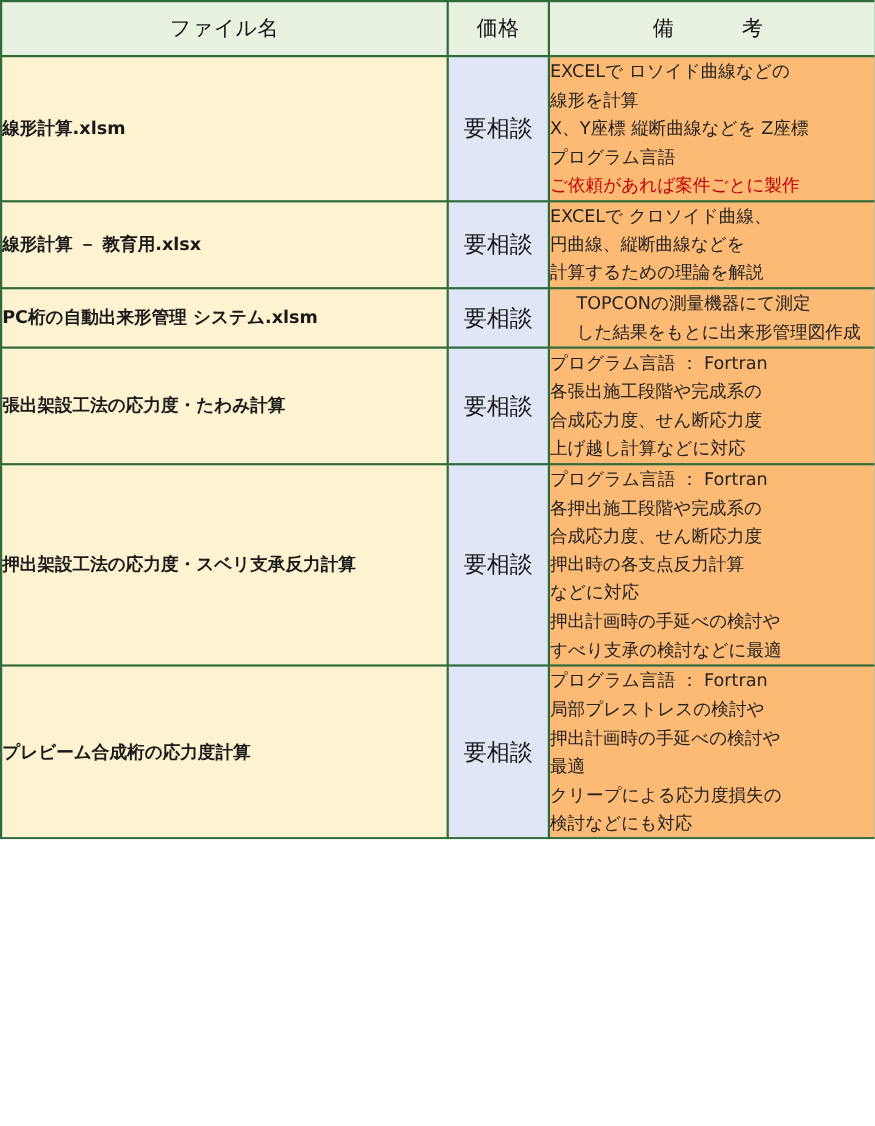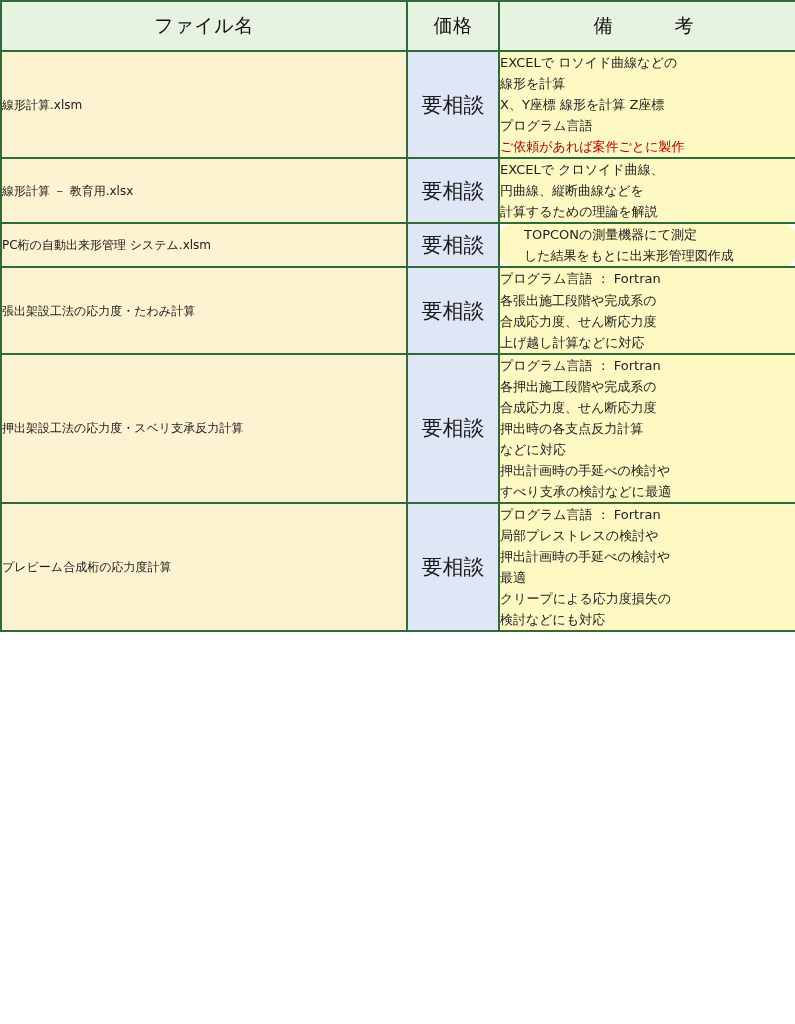--- a/index.html
+++ b/index.html
@@ -40,49 +40,48 @@
   }
   .hdr-note {
     letter-spacing: 8px;
     padding-left: 8px;
     text-align: center;
   }
 
   
   td.name {
     background: #fdf3d0;
-    font-weight: normal;
-    font-size: 12px;
+    font-weight: bold;
+    font-size: 16px;
     color: #1a1a1a;
     padding: 10px 0 10px 22px;
     line-height: 1.5;
   }
   td.price {
     background: #dfe6f6;
     text-align: center;
     font-size: 21px;
     color: #1a1a1a;
   }
   td.note {
-    background: #fef9c3;
-    font-size: 13px;
+    background: #fdba74;
+    font-size: 16px;
     color: #222222;
     padding: 12px 10px 12px 14px;
     line-height: 1.62;
   }
   td.note .ln {
     white-space: nowrap;
   }
   td.note .ln.red {
     color: #c00000;
     font-weight: normal;
   }
   td.note.indent-note {
     padding-left: 24px;
-    border-radius: 15px;
   }
 </style>
 </head>
 <body>
 
 <table class="price-table">
   <colgroup>
     <col class="c-name">
     <col class="c-price">
     <col class="c-note">
@@ -94,21 +93,21 @@
       <th class="hdr hdr-note">備　　考</th>
     </tr>
   </thead>
   <tbody>
       <tr>
         <td class="name">線形計算.xlsm</td>
         <td class="price">要相談</td>
         <td class="note">
           <div class="ln">EXCELで ロソイド曲線などの</div>
           <div class="ln">線形を計算</div>
-          <div class="ln">X、Y座標 線形を計算 Z座標</div>
+          <div class="ln">X、Y座標 縦断曲線などを Z座標</div>
           <div class="ln">プログラム言語</div>
           <div class="ln red">ご依頼があれば案件ごとに製作</div>
         </td>
       </tr>
       <tr>
         <td class="name">線形計算 － 教育用.xlsx</td>
         <td class="price">要相談</td>
         <td class="note">
           <div class="ln">EXCELで クロソイド曲線、</div>
           <div class="ln">円曲線、縦断曲線などを</div>

